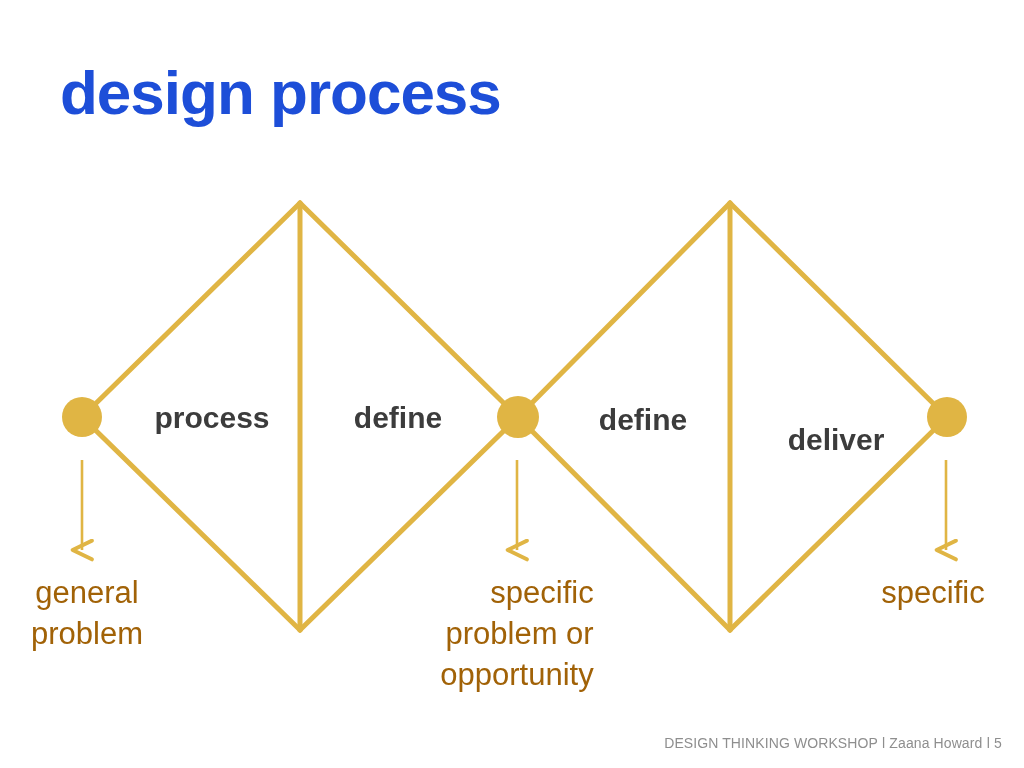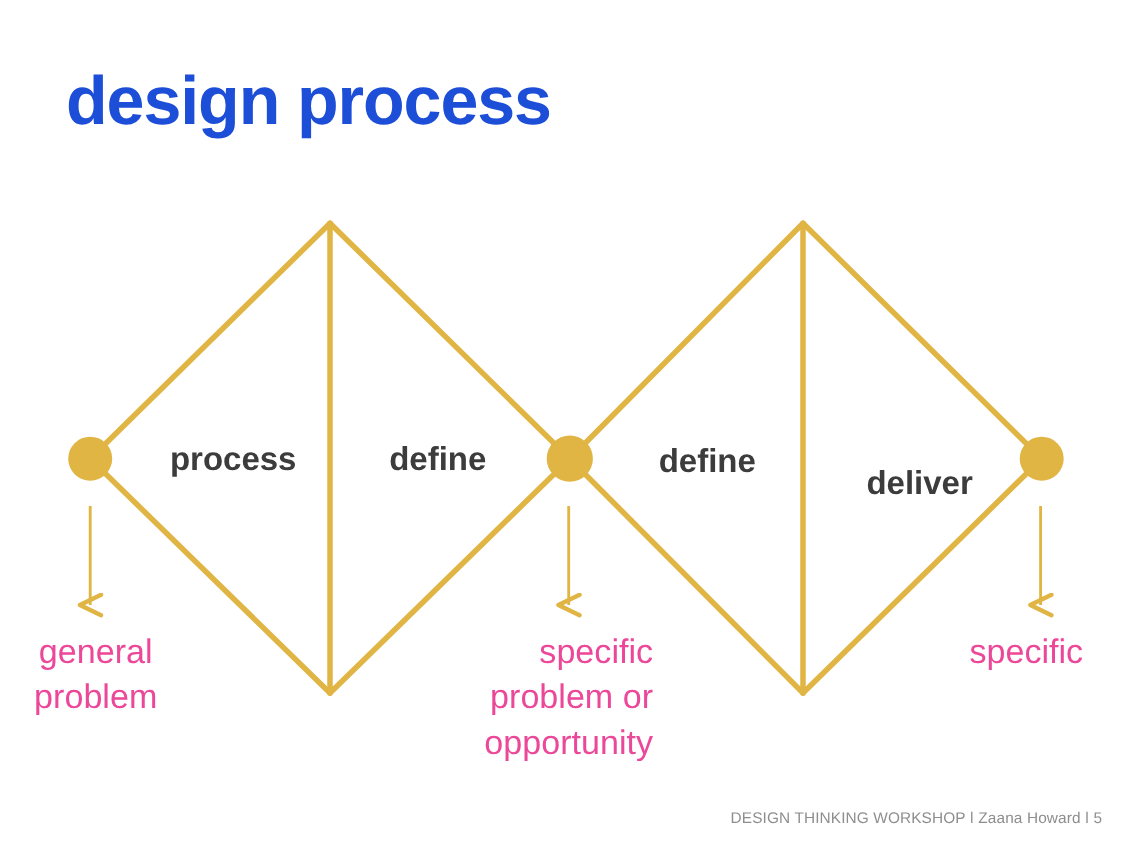--- a/index.html
+++ b/index.html
@@ -45,21 +45,21 @@
     line-height: 1;
     transform: translate(-50%, -50%);
     white-space: nowrap;
   }
 
   
   .outcome-caption {
     position: absolute;
     font-size: 31px;
     font-weight: normal;
-    color: #ec4899;
+    color: #a16207;
     line-height: 1.33;
     transform: translateX(-50%);
     text-align: center;
     white-space: pre-line;
   }
 
   
   #footer {
     position: absolute;
     right: 22px;

